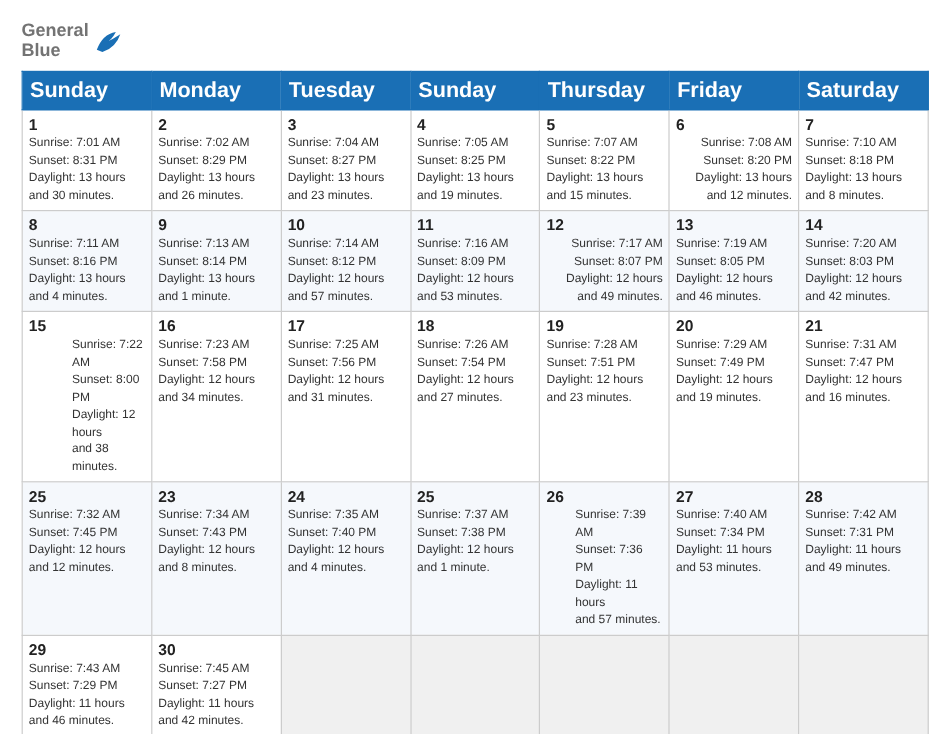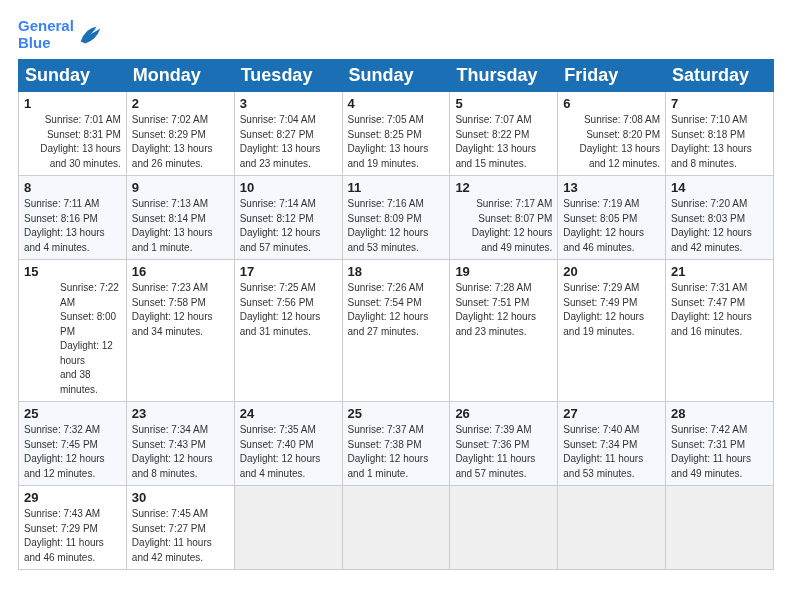--- a/index.html
+++ b/index.html
@@ -25,21 +25,21 @@
       align-items: center;
       gap: 0;
     }
     .logo-text {
       font-size: 15px;
       font-weight: bold;
       color: #333;
       line-height: 1.1;
     }
     .logo-text span {
-      color: #3b82f6;
+      color: #737373;
     }
     .logo-bird {
       width: 28px;
       height: 28px;
       margin-left: 2px;
     }
     .title-block {
       text-align: right;
     }
     .month-title {
@@ -129,21 +129,21 @@
           <th>Sunday</th>
           <th>Thursday</th>
           <th>Friday</th>
           <th>Saturday</th>
         </tr>
     </thead>
     <tbody id="calendar-body">
         <tr>
           <td>
             <span class="day-num">1</span>
-            <div class="day-info" style="white-space: pre-line; text-align: right;">Sunrise: 7:01 AM
+            <div class="day-info" style="white-space: pre-line;">Sunrise: 7:01 AM
 Sunset: 8:31 PM
 Daylight: 13 hours
 and 30 minutes.</div>
           </td>
           <td>
             <span class="day-num">2</span>
             <div class="day-info" style="white-space: pre-line;">Sunrise: 7:02 AM
 Sunset: 8:29 PM
 Daylight: 13 hours
 and 26 minutes.</div>
@@ -310,21 +310,21 @@
           </td>
           <td>
             <span class="day-num">25</span>
             <div class="day-info" style="white-space: pre-line;">Sunrise: 7:37 AM
 Sunset: 7:38 PM
 Daylight: 12 hours
 and 1 minute.</div>
           </td>
           <td>
             <span class="day-num">26</span>
-            <div class="day-info" style="white-space: pre-line;">Sunrise: 7:39 AM
+            <div class="day-info" style="white-space: pre-line; margin-left: 24px;">Sunrise: 7:39 AM
 Sunset: 7:36 PM
 Daylight: 11 hours
 and 57 minutes.</div>
           </td>
           <td>
             <span class="day-num">27</span>
             <div class="day-info" style="white-space: pre-line;">Sunrise: 7:40 AM
 Sunset: 7:34 PM
 Daylight: 11 hours
 and 53 minutes.</div>

